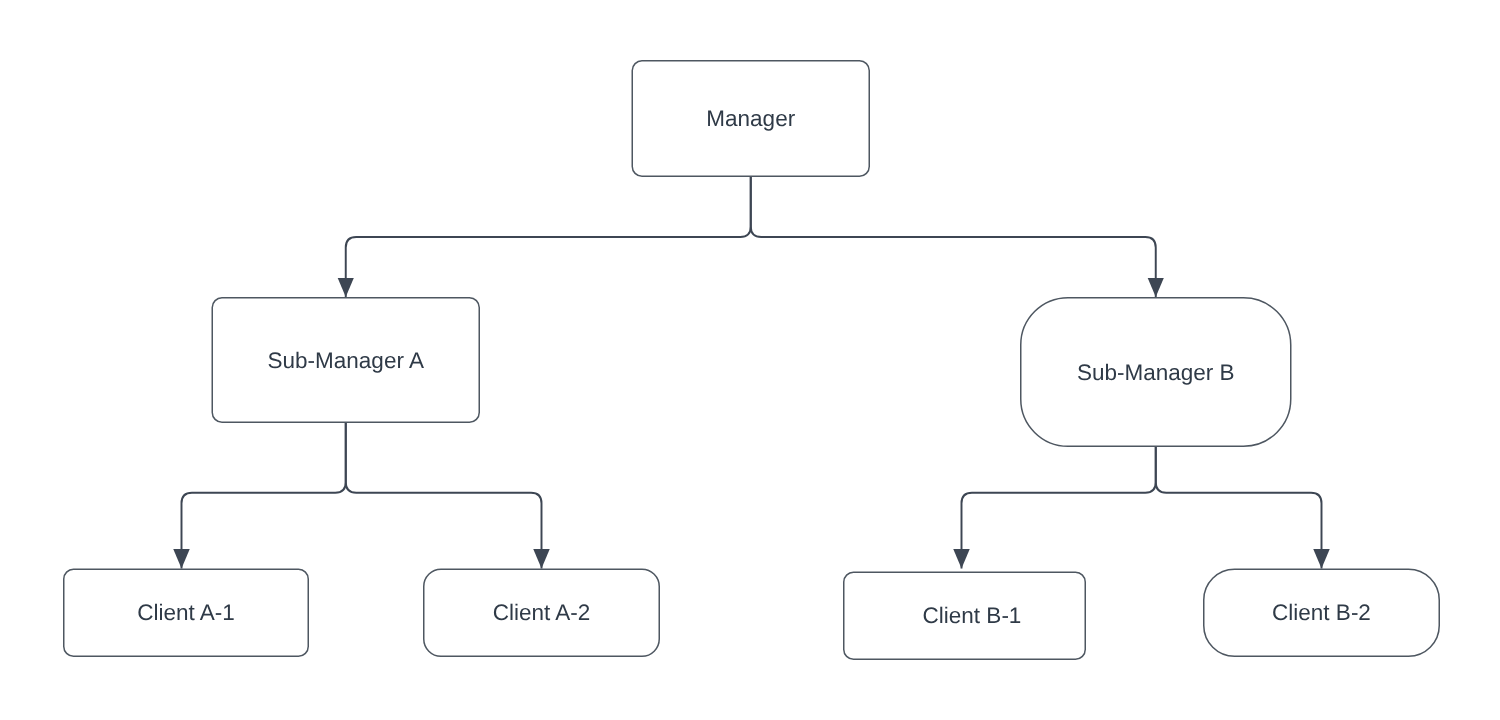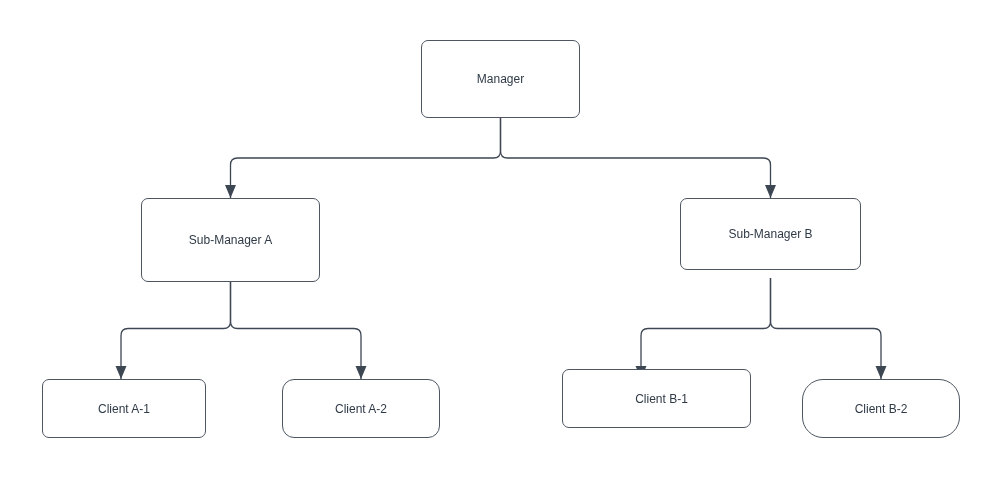--- a/index.html
+++ b/index.html
@@ -36,21 +36,21 @@
     box-sizing: border-box;
     background: var(--node-fill, #ffffff);
     border: 1px solid var(--node-border, #4e5761);
     border-radius: 7px;
     display: flex;
     align-items: center;
     justify-content: center;
   }
   .node .label {
     color: var(--text, #2f3a47);
-    font-size: 12px;
+    font-size: 15px;
     line-height: 1;
     white-space: nowrap;
   }
 </style>
 </head>
 <body>
 
 <div id="canvas" style="--bg: #ffffff; --node-fill: #ffffff; --node-border: #4e5761; --connector: #3d4653; --text: #2f3a47;">
   <svg id="edges" viewBox="0 0 1000 480" xmlns="http://www.w3.org/2000/svg">
     <defs>
@@ -67,29 +67,29 @@
         <path d="M770.5,278 L770.5,321.5 Q770.5,328.5 777.5,328.5 L874,328.5 Q881,328.5 881,335.5 L881,379" class="edge" marker-end="url(#arrowhead)"></path>
       </g>
   </svg>
   <div id="nodes">
       <div class="node" style="left: 421px; top: 40px; width: 159px; height: 78px;">
     <span class="label">Manager</span>
   </div>
       <div class="node" style="left: 141px; top: 198px; width: 179px; height: 84px;">
     <span class="label">Sub-Manager A</span>
   </div>
-      <div class="node" style="left: 680px; top: 198px; width: 181px; height: 72px;">
+      <div class="node" style="left: 680px; top: 198px; width: 181px; height: 100px; border-radius: 32px;">
     <span class="label">Sub-Manager B</span>
   </div>
       <div class="node" style="left: 42px; top: 379px; width: 164px; height: 59px;">
     <span class="label">Client A-1</span>
   </div>
       <div class="node" style="left: 282px; top: 379px; width: 158px; height: 59px; border-radius: 12px;">
     <span class="label">Client A-2</span>
   </div>
-      <div class="node" style="left: 562px; top: 369px; width: 189px; height: 59px; padding-left: 10px;">
+      <div class="node" style="left: 562px; top: 381px; width: 162px; height: 59px; padding-left: 10px;">
     <span class="label">Client B-1</span>
   </div>
       <div class="node" style="left: 802px; top: 379px; width: 158px; height: 59px; border-radius: 21px;">
     <span class="label">Client B-2</span>
   </div>
     </div>
 </div>
 
 </body></html>

